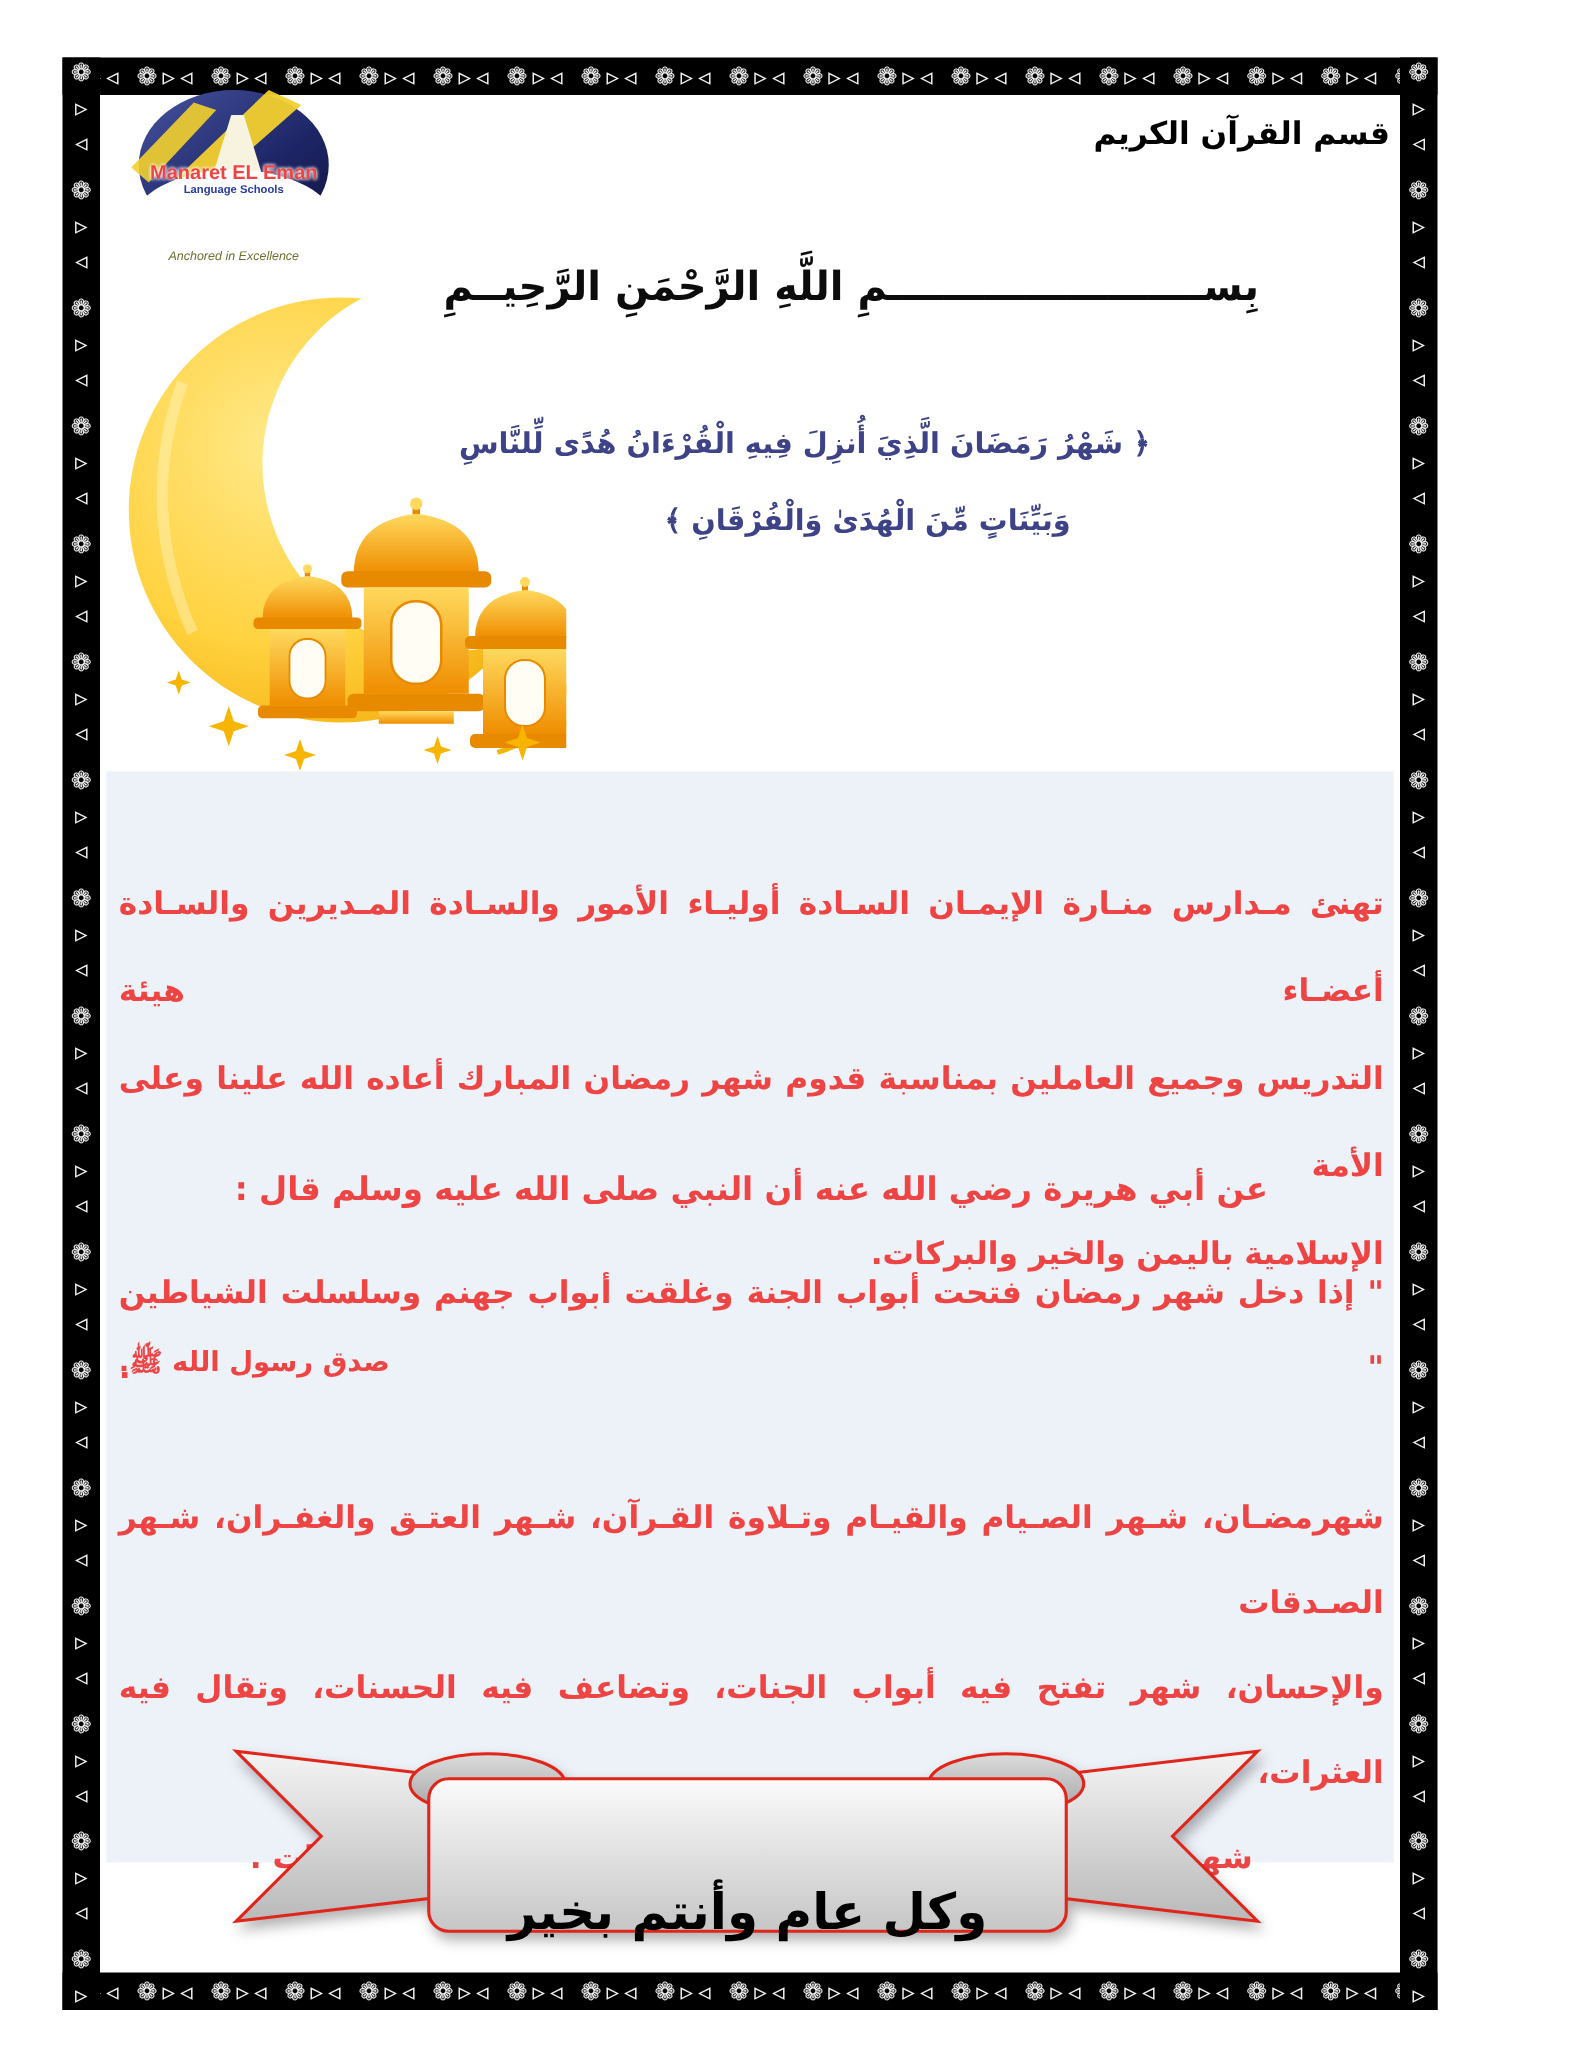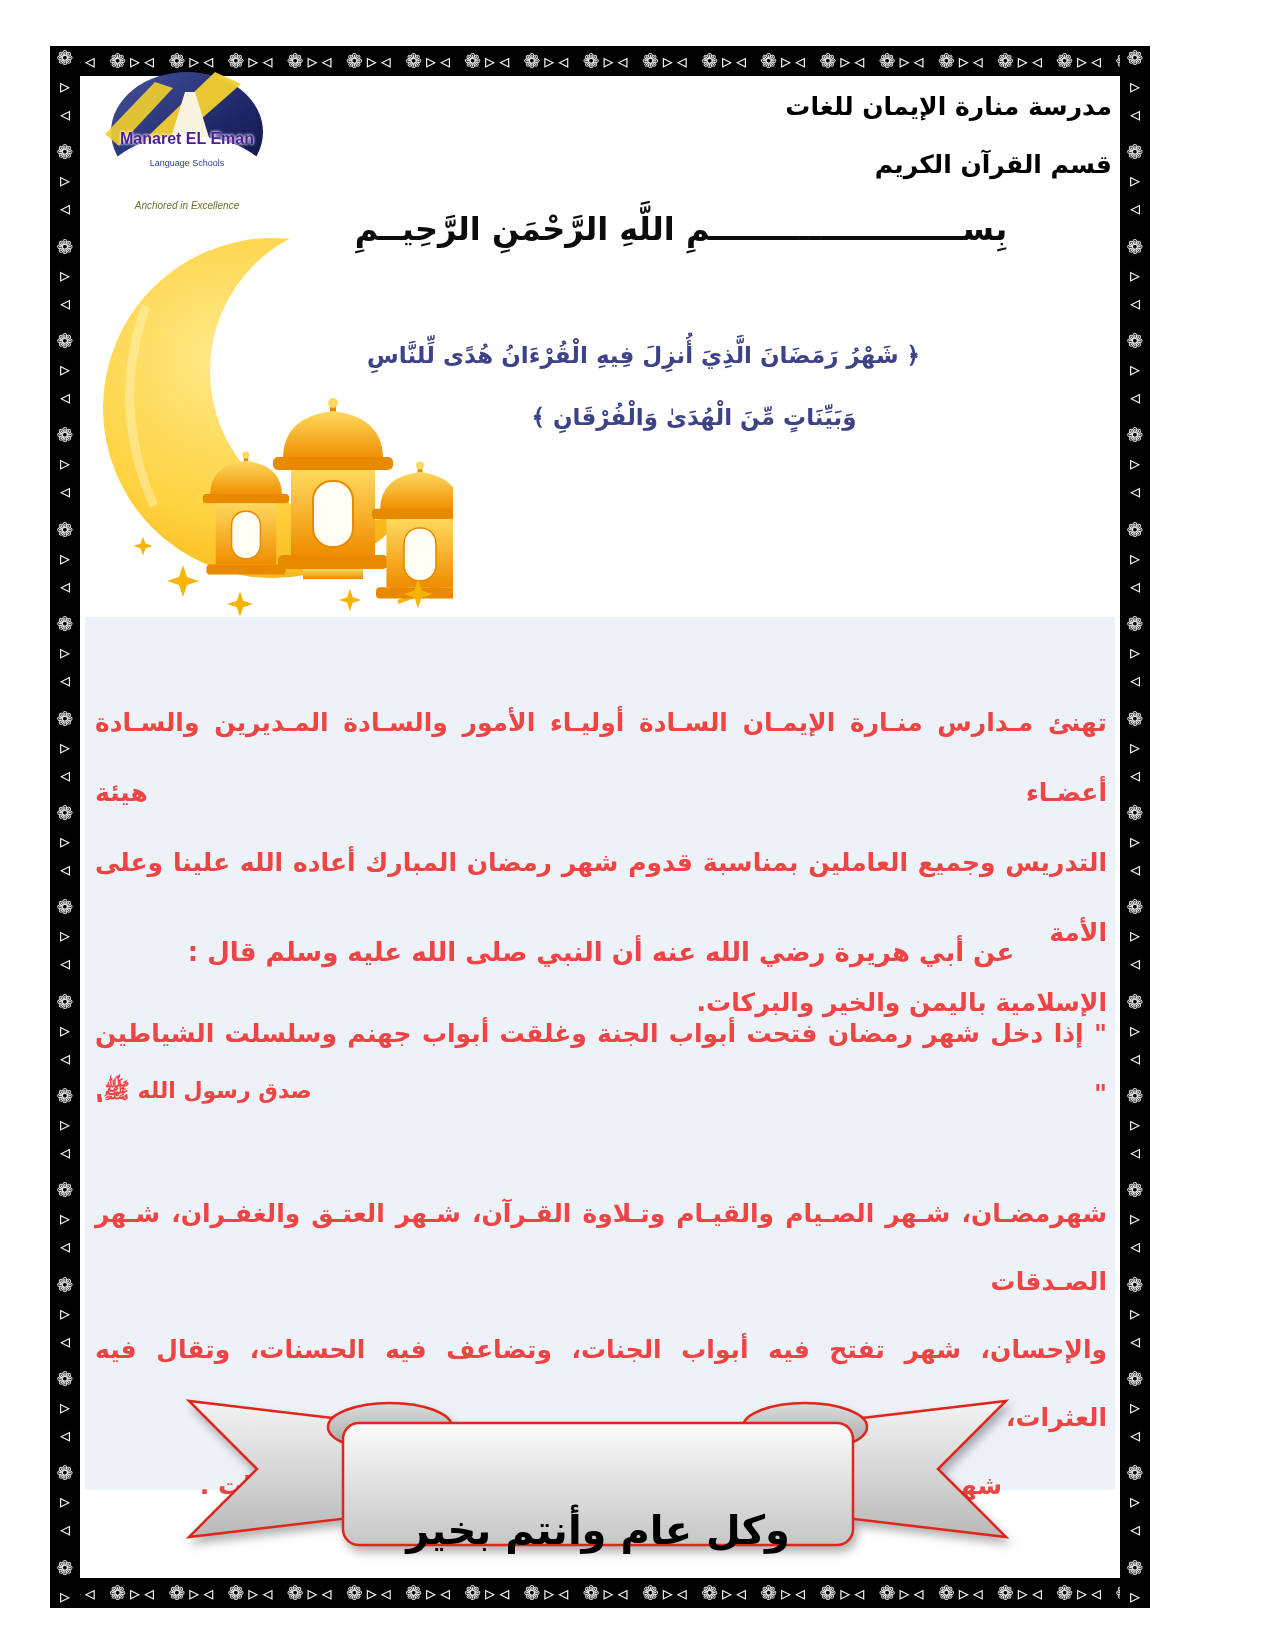--- a/index.html
+++ b/index.html
@@ -16,24 +16,24 @@
   .band-left{left:50px;}
   .band-right{left:1120px;}
 
   
   .header-ar{position:absolute;top:78px;right:163px;text-align:right;direction:rtl;
              font-weight:800;font-size:25px;line-height:58px;color:#000;}
 
   .logo{position:absolute;left:103px;top:70px;width:168px;height:128px;}
   .logo svg{position:absolute;left:0;top:0;}
   .logo-title{position:absolute;top:60px;width:100%;text-align:center;
-              font-family:"Liberation Sans",sans-serif;font-size:16px;font-weight:800;color:#4c1d95;
+              font-family:"Liberation Sans",sans-serif;font-size:16px;font-weight:800;color:#ef4444;
               text-shadow:0 0 3px #fff,0 0 3px #fff;}
-  .logo-sub{position:absolute;top:88px;width:100%;text-align:center;
-            font-family:"Liberation Sans",sans-serif;font-size:9px;font-weight:400;color:#273a9e;
+  .logo-sub{position:absolute;top:76px;width:100%;text-align:center;
+            font-family:"Liberation Sans",sans-serif;font-size:9px;font-weight:700;color:#273a9e;
             text-shadow:0 0 2px #fff;}
   .logo-tag{position:absolute;top:93px;width:100%;text-align:center;
             font-family:"Liberation Sans",sans-serif;font-size:10px;font-style:italic;color:#6e7030;
             text-shadow:0 0 2px #fff;margin-top:37px;}
 
   
   .bismillah{position:absolute;left:300px;top:210px;width:762px;text-align:center;direction:rtl;
              font-size:32px;font-weight:600;color:#0c0c0c;}
   .verse{position:absolute;left:468px;top:324px;width:452px;direction:rtl;text-align:center;
          color:#3d4386;font-weight:700;font-size:23px;line-height:62px;white-space:nowrap;}
@@ -84,21 +84,20 @@
       <polygon points="2,64 52,12 70,18 16,76" fill="#f2d02e" opacity="0.9"></polygon>
       <polygon points="58,100 82,22 92,22 116,100" fill="#f7f3df"></polygon>
       <ellipse cx="84" cy="110" rx="82" ry="44" fill="#ffffff"></ellipse>
     </svg>
     <div class="logo-title">Manaret EL Eman</div>
     <div class="logo-sub">Language Schools</div>
     <div class="logo-tag">Anchored in Excellence</div>
   </div>
 
   <div class="header-ar">
-    <div>مدرسة منارة الإيمان للغات</div>
     <div>قسم القرآن الكريم</div>
   </div>
 
   <div class="bismillah">بِســـــــــــــــــــــــمِ اللَّهِ الرَّحْمَنِ الرَّحِيــمِ</div>
 
   <div class="verse">
     <div>﴿ شَهْرُ رَمَضَانَ الَّذِيَ أُنزِلَ فِيهِ الْقُرْءَانُ هُدًى لِّلنَّاسِ</div>
     <div>وَبَيِّنَاتٍ مِّنَ الْهُدَىٰ وَالْفُرْقَانِ ﴾</div>
   </div>
 

